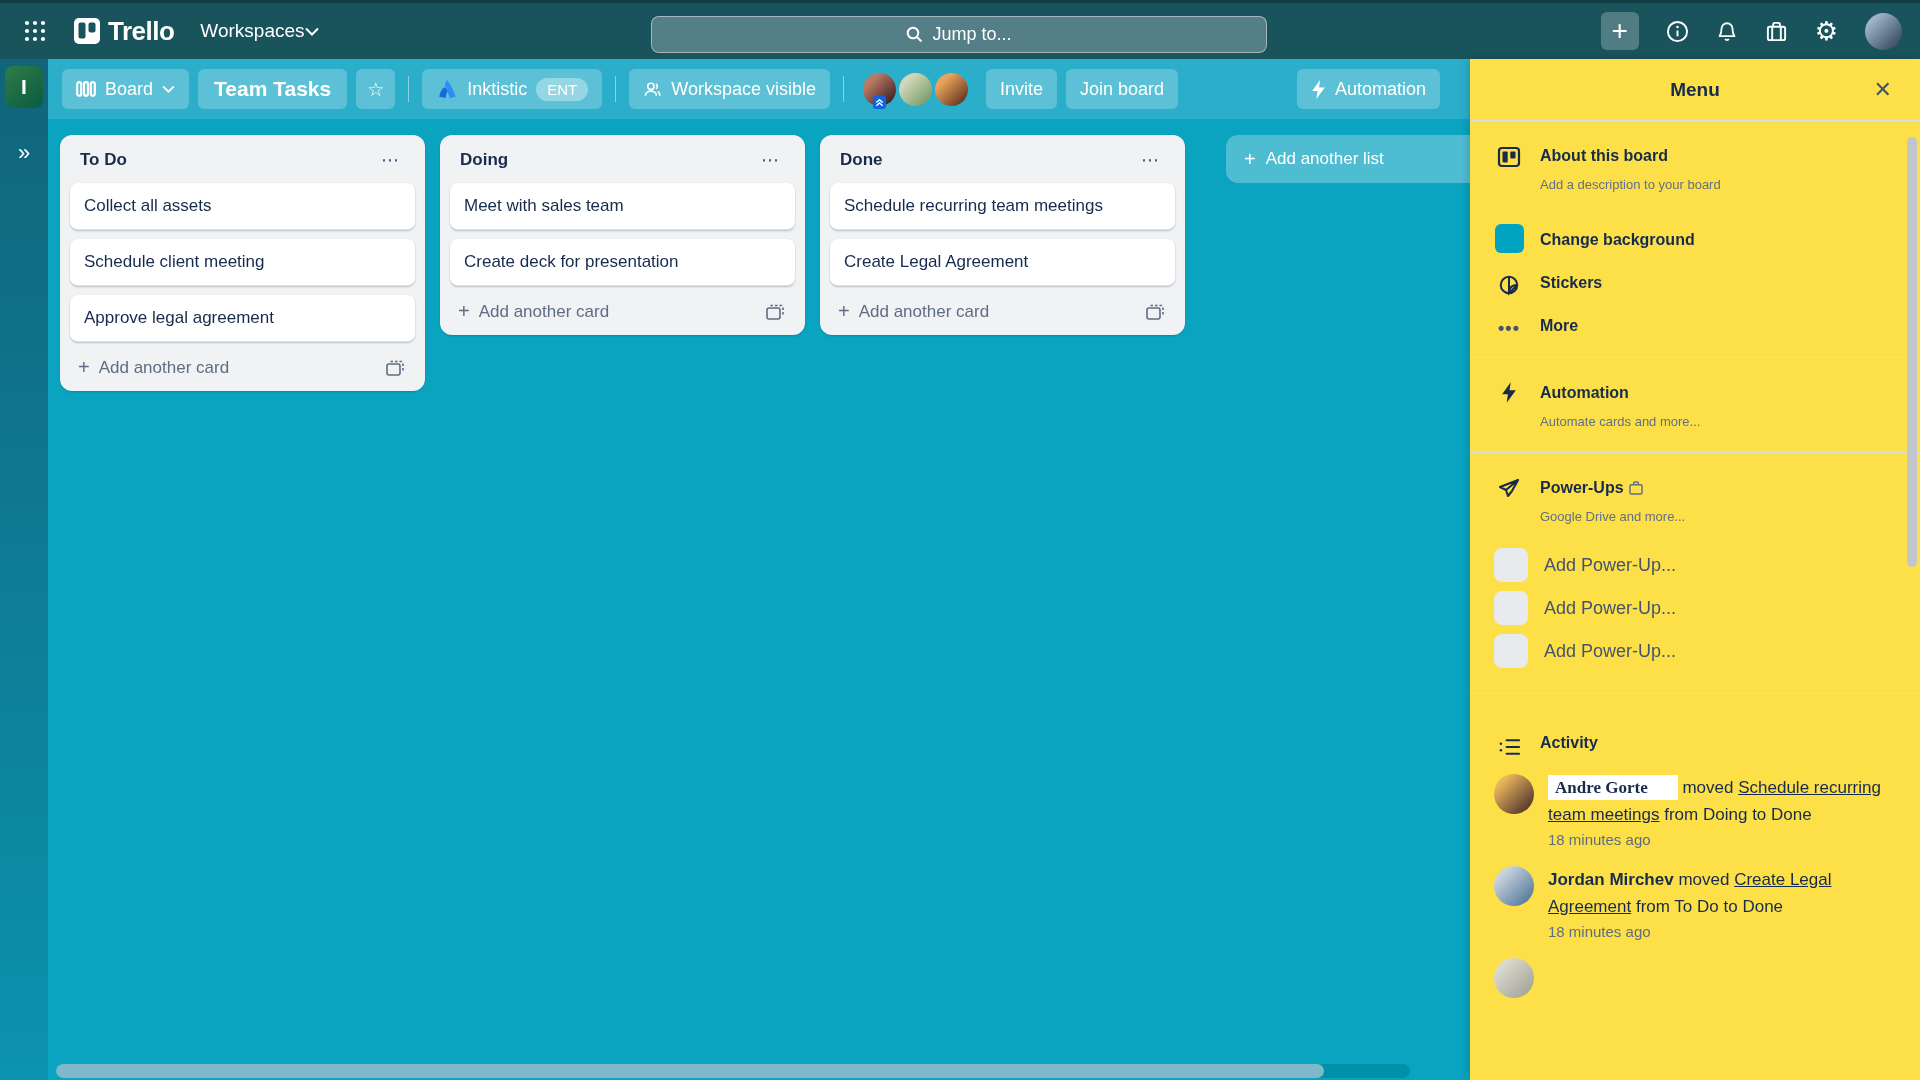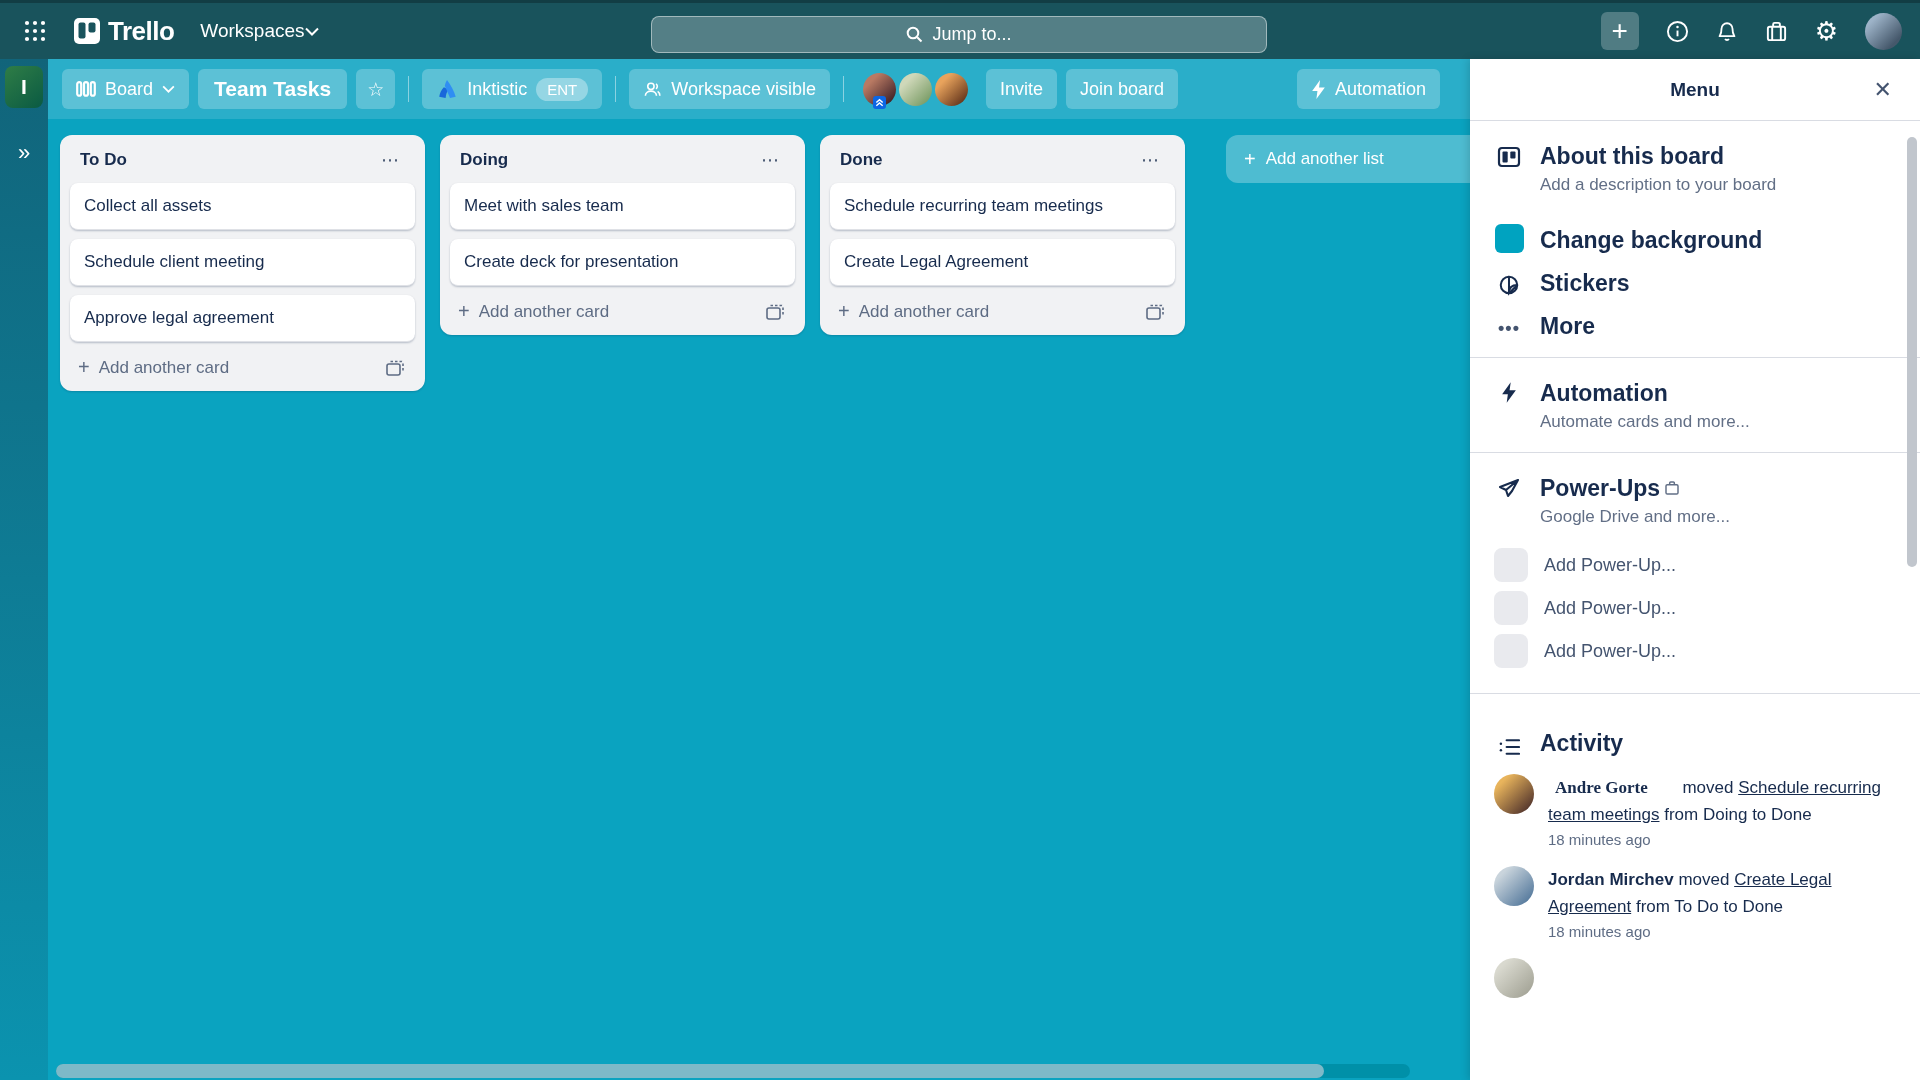--- a/index.html
+++ b/index.html
@@ -68,31 +68,31 @@
   .add-list-btn { position:absolute; left:1178px; top:16px; width:365px; height:48px;
                   background:rgba(255,255,255,.28); border-radius:12px; display:flex; align-items:center; gap:10px;
                   padding:0 18px; color:#fff; font-size:17px; cursor:pointer; }
   .plus-glyph { font-size:20px; font-weight:300; }
 
   
   .h-scroll { position:absolute; left:8px; bottom:2px; width:1354px; height:14px; background:#0090a8; border-radius:7px; }
   .h-thumb { position:absolute; left:0; top:0; width:1268px; height:14px; background:#7db9c8; border-radius:7px; cursor:grab; }
 
   
-  .menu-panel { position:absolute; left:1470px; top:59px; width:450px; height:1021px; background:#ffffff;
+  .menu-panel { position:absolute; left:1470px; top:59px; width:450px; height:1021px; background:#fde047;
                 box-shadow:-2px 0 8px rgba(0,0,0,.15); color:#172b4d; overflow:hidden; }
   .menu-head { position:relative; height:62px; display:flex; align-items:center; justify-content:center;
                border-bottom:1px solid #d9dce3; }
   .menu-title { font-size:19px; font-weight:bold; }
   .menu-close { position:absolute; right:22px; top:16px; font-size:22px; color:#44546f; cursor:pointer; padding:2px 6px; }
   .menu-body { padding:22px 24px 0 24px; }
   .m-item { display:flex; align-items:flex-start; gap:16px; cursor:pointer; border-radius:8px; }
   .m-icon { width:30px; display:flex; justify-content:center; padding-top:2px; flex-shrink:0; }
-  .m-label { font-size:23px; font-weight:bold; color:#172b4d; line-height:26px; }
-  .m-sub { font-size:17px; color:#626f86; line-height:25px; margin-top:3px; }
+  .m-label { font-size:16px; font-weight:bold; color:#172b4d; line-height:26px; }
+  .m-sub { font-size:13px; color:#626f86; line-height:25px; margin-top:3px; }
   .m-single { height:40px; align-items:flex-end; margin-bottom:3px; }
   .m-single .m-icon { padding-top:0; }
   .teal-square { width:29px; height:29px; border-radius:6px; background:#00a3c0; }
   .dots-icon { font-size:18px; font-weight:bold; color:#44546f; letter-spacing:1px; }
   .m-divider { border-top:1px solid #d9dce3; margin:18px -24px 22px -24px; }
   .about-item { margin-bottom:16px; }
   .pu-title-row { display:flex; align-items:center; gap:4px; }
   .addpu-row { display:flex; align-items:center; gap:16px; height:36px; margin-bottom:7px; cursor:pointer; }
   .addpu-sq { width:34px; height:34px; background:#e9eaee; border-radius:8px; flex-shrink:0; }
   .addpu-label { font-size:18px; color:#44546f; }

